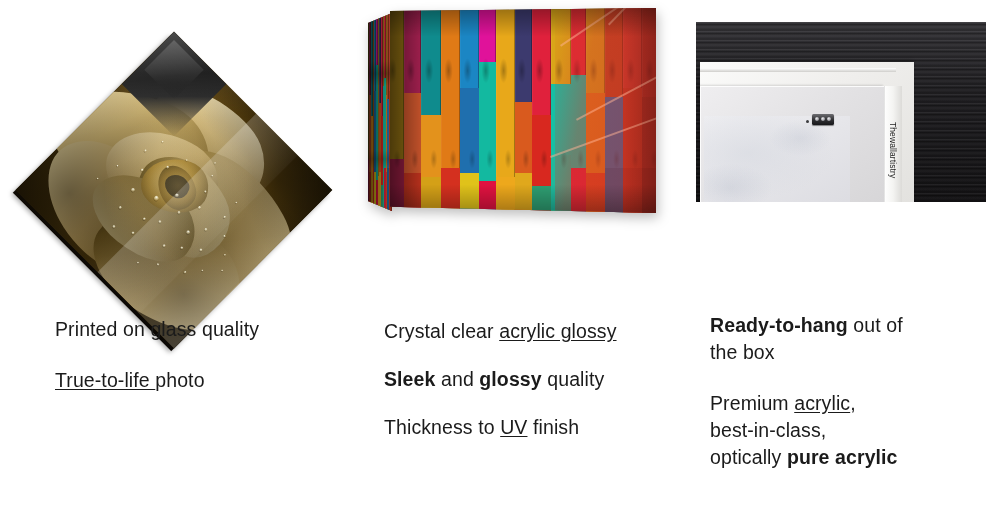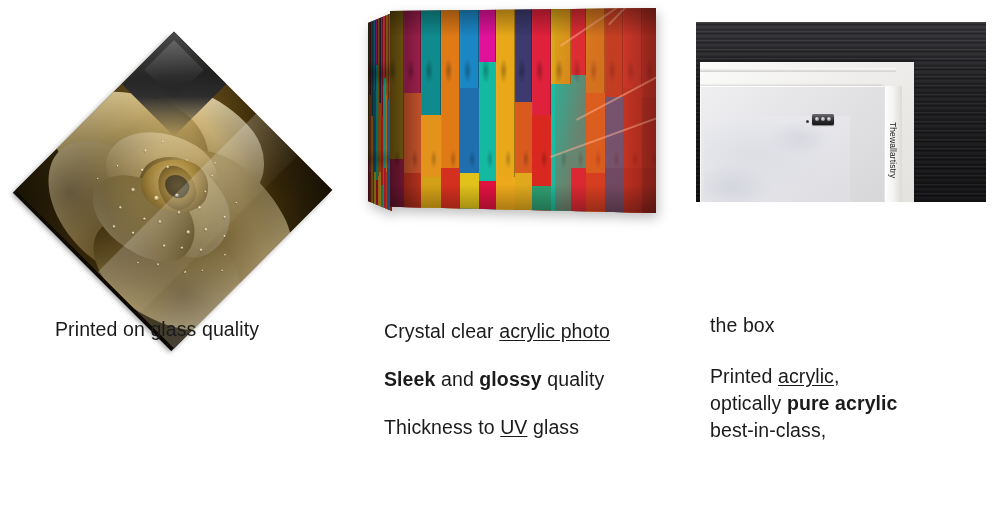--- a/index.html
+++ b/index.html
@@ -585,36 +585,38 @@
           </div>
         </div>
       </div>
     </div>
   </div>
 
   <div class="copy-cell">
     <div class="copy copy-1" id="copy-0">
         <p><span>Printed on glass quality</span></p>
         <div class="gap"></div>
+        <p><u>True-to-life </u><span>photo</span></p>
       </div>
   </div>
 
   <div class="copy-cell">
     <div class="copy copy-2" id="copy-1">
-        <p><span>Crystal clear </span><u>acrylic photo</u></p>
+        <p><span>Crystal clear </span><u>acrylic glossy</u></p>
         <div class="gap"></div>
         <p><b>Sleek</b><span> and </span><b>glossy</b><span> quality</span></p>
         <div class="gap"></div>
-        <p><span>Thickness to </span><u>UV</u><span> glass</span></p>
+        <p><span>Thickness to </span><u>UV</u><span> finish</span></p>
       </div>
   </div>
 
   <div class="copy-cell">
     <div class="copy copy-3" id="copy-2">
+        <p><b>Ready-to-hang</b><span> out of</span></p>
         <p><span>the box</span></p>
         <div class="gap"></div>
-        <p><span>Printed </span><u>acrylic</u><span>,</span></p>
+        <p><span>Premium </span><u>acrylic</u><span>,</span></p>
+        <p><span>best-in-class,</span></p>
         <p><span>optically </span><b>pure acrylic</b></p>
-        <p><span>best-in-class,</span></p>
       </div>
   </div>
 
 </div>
 
 </body></html>

